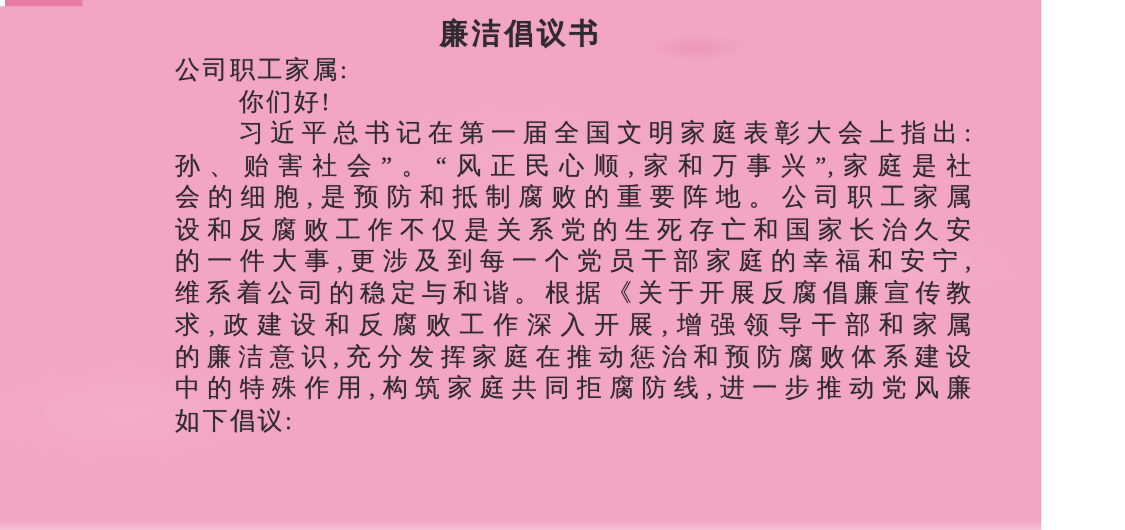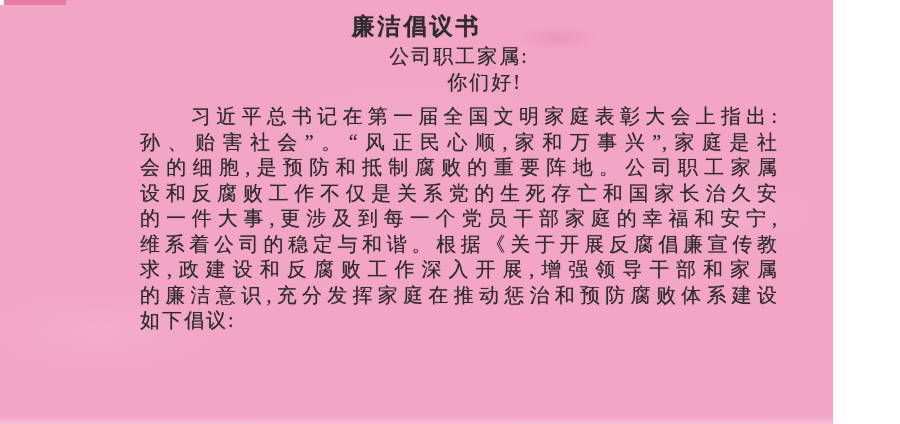--- a/index.html
+++ b/index.html
@@ -42,29 +42,29 @@
     font-size:23px;line-height:28px;font-weight:700;
     letter-spacing:3px;
     text-shadow:0 0 0.8px rgba(35,30,35,0.6);
   }
   .letter-body{
     position:absolute;left:140px;top:44px;width:638px;
     font-size:20px;line-height:25.5px;
     text-shadow:0 0 0.7px rgba(40,35,40,0.55);
   }
   .line{white-space:nowrap;}
-  .salutation,.greeting{letter-spacing:2px;text-align:center;white-space:nowrap;}
+  .salutation,.greeting{letter-spacing:2px;text-align:left;white-space:nowrap;}
   .greeting{text-indent:51px;}
   .body-line{
     white-space:normal;
     letter-spacing:1px;
     text-align:justify;
     text-align-last:justify;
   }
-  .body-line.first{text-indent:51px;margin-top:9px;}
+  .body-line.first{text-indent:51px;}
   .body-line.last{text-align:left;text-align-last:left;letter-spacing:2px;}
 </style>
 </head>
 <body>
 
 <div class="page">
   <div class="edge-white"></div>
   <div class="edge-strip"></div>
 
   <h1 class="title">廉洁倡议书</h1>
@@ -74,16 +74,17 @@
     <div class="line greeting">你们好!</div>
     <div>
         <div class="line body-line first">习近平总书记在第一届全国文明家庭表彰大会上指出:</div>
         <div class="line body-line">孙、贻害社会”。“风正民心顺,家和万事兴”,家庭是社</div>
         <div class="line body-line">会的细胞,是预防和抵制腐败的重要阵地。公司职工家属</div>
         <div class="line body-line">设和反腐败工作不仅是关系党的生死存亡和国家长治久安</div>
         <div class="line body-line">的一件大事,更涉及到每一个党员干部家庭的幸福和安宁,</div>
         <div class="line body-line">维系着公司的稳定与和谐。根据《关于开展反腐倡廉宣传教</div>
         <div class="line body-line">求,政建设和反腐败工作深入开展,增强领导干部和家属</div>
         <div class="line body-line">的廉洁意识,充分发挥家庭在推动惩治和预防腐败体系建设</div>
+        <div class="line body-line">中的特殊作用,构筑家庭共同拒腐防线,进一步推动党风廉</div>
         <div class="line body-line last">如下倡议:</div>
       </div>
   </div>
 </div>
 
 </body></html>

